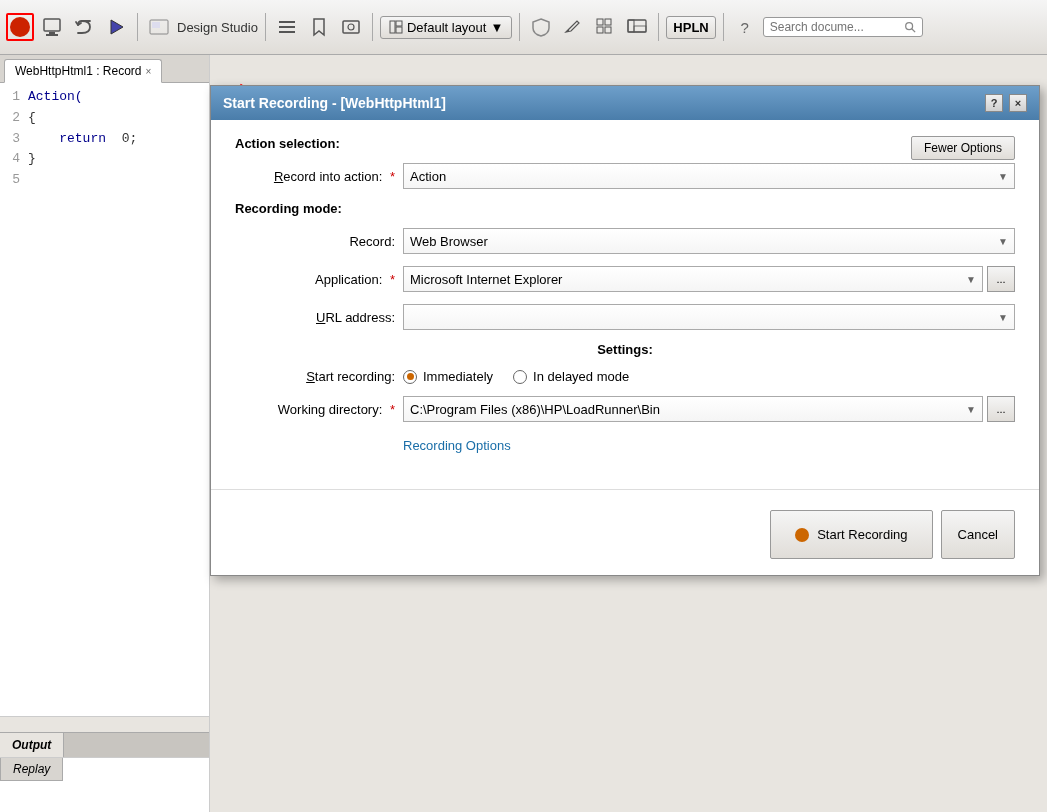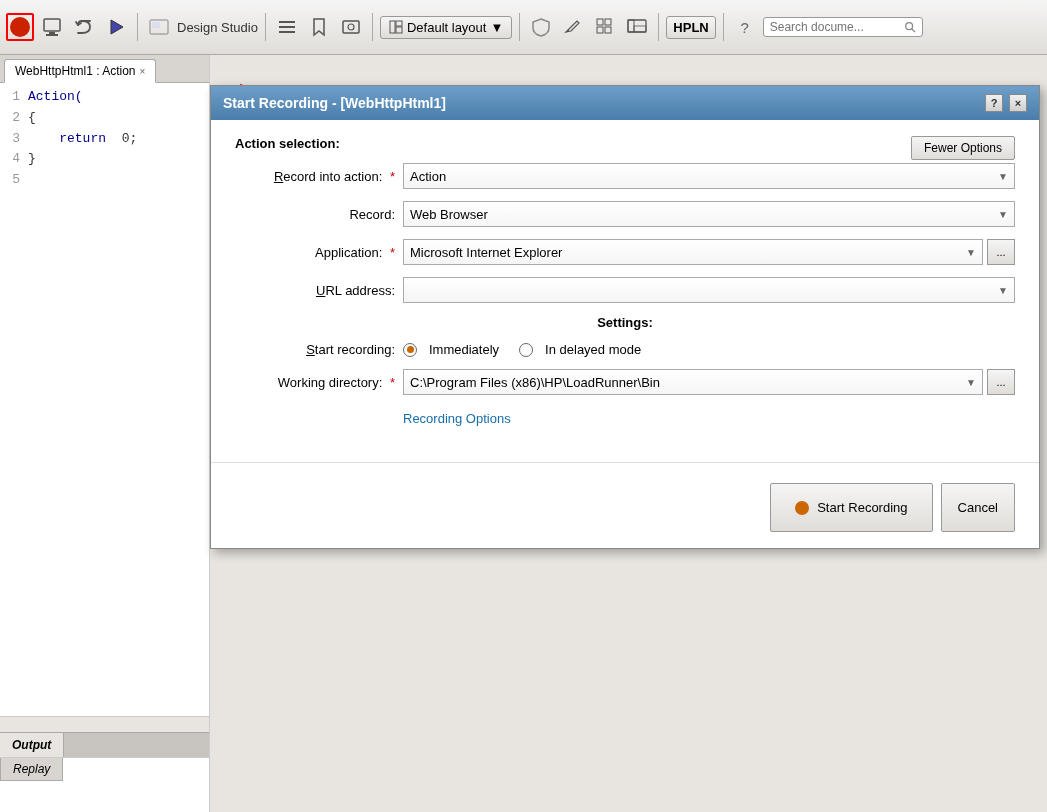--- a/index.html
+++ b/index.html
@@ -325,21 +325,21 @@
     }
 
     .radio-group {
       display: flex;
       align-items: center;
       gap: 20px;
     }
     .radio-item {
       display: flex;
       align-items: center;
-      gap: 12px;
+      gap: 6px;
       cursor: pointer;
     }
     .radio-circle {
       width: 14px;
       height: 14px;
       border-radius: 50%;
       border: 1px solid #666;
       display: flex;
       align-items: center;
       justify-content: center;
@@ -518,21 +518,21 @@
     </svg>
   </div>
 </div>
 
 <div class="main-area">
 
   <div class="left-panel">
 
     <div class="tab-strip">
       <div class="tab active">
-        <span>WebHttpHtml1 : Action</span>
+        <span>WebHttpHtml1 : Record</span>
         <span class="tab-close">×</span>
       </div>
     </div>
 
     <div class="code-area">
       <div class="code-line">
         <span class="code-num">1</span>
         <span class="code-text func">Action(</span>
       </div>
       <div class="code-line">
@@ -600,20 +600,21 @@
               <span class="required-star">*</span>
             </div>
             <div class="form-control">
               <div class="select-box">
                 <span>Action</span>
                 <span class="select-arrow">▼</span>
               </div>
             </div>
           </div>
 
+          <div class="section-label" style="margin-top:8px;">Recording mode:</div>
 
           <div class="form-row">
             <div class="form-label">
               <span>Record:</span>
             </div>
             <div class="form-control">
               <div class="select-box">
                 <span>Web Browser</span>
                 <span class="select-arrow">▼</span>
               </div>

